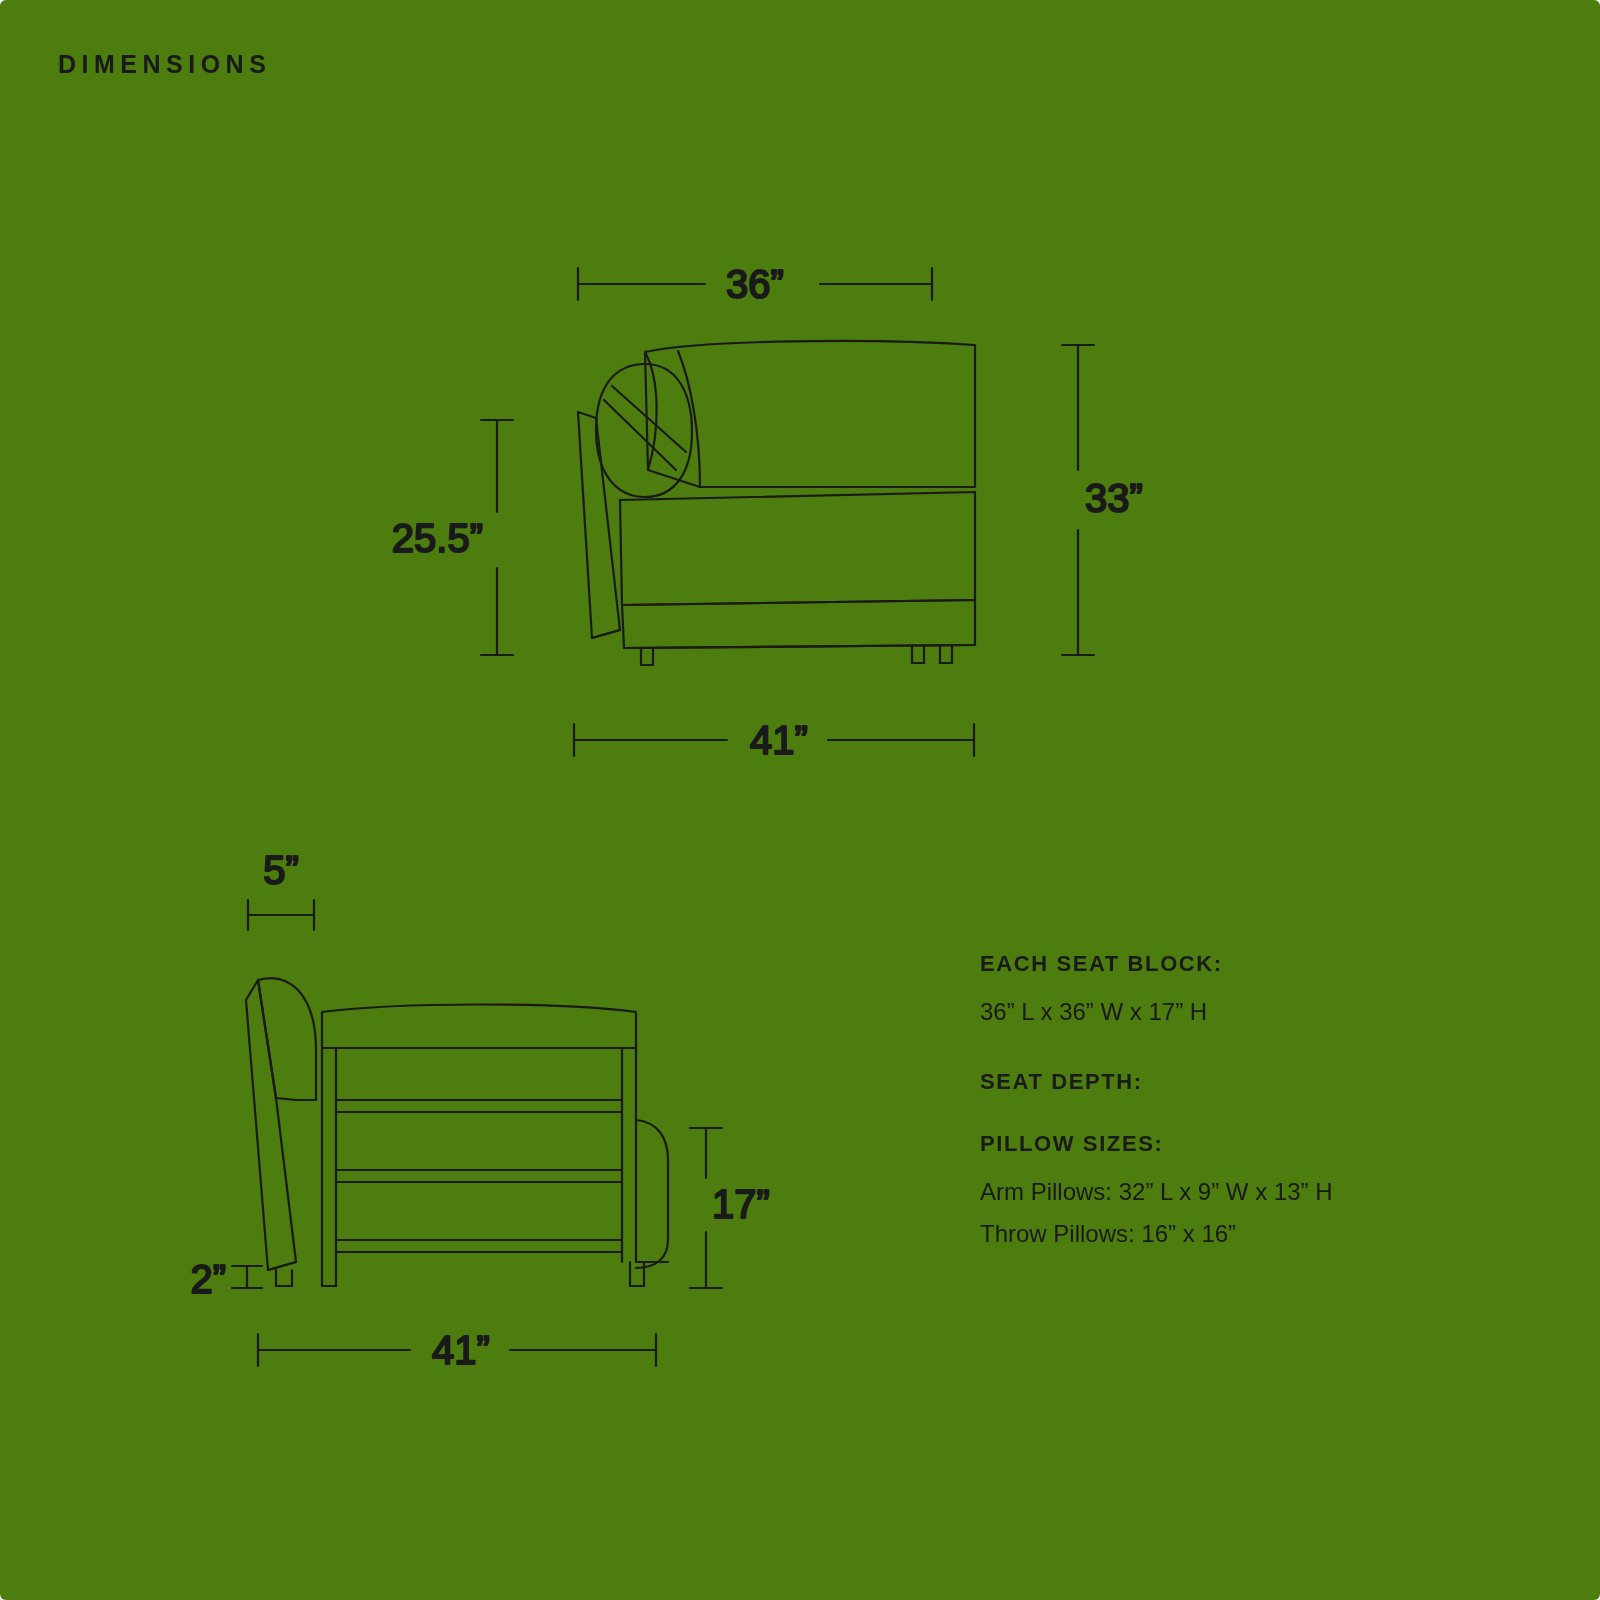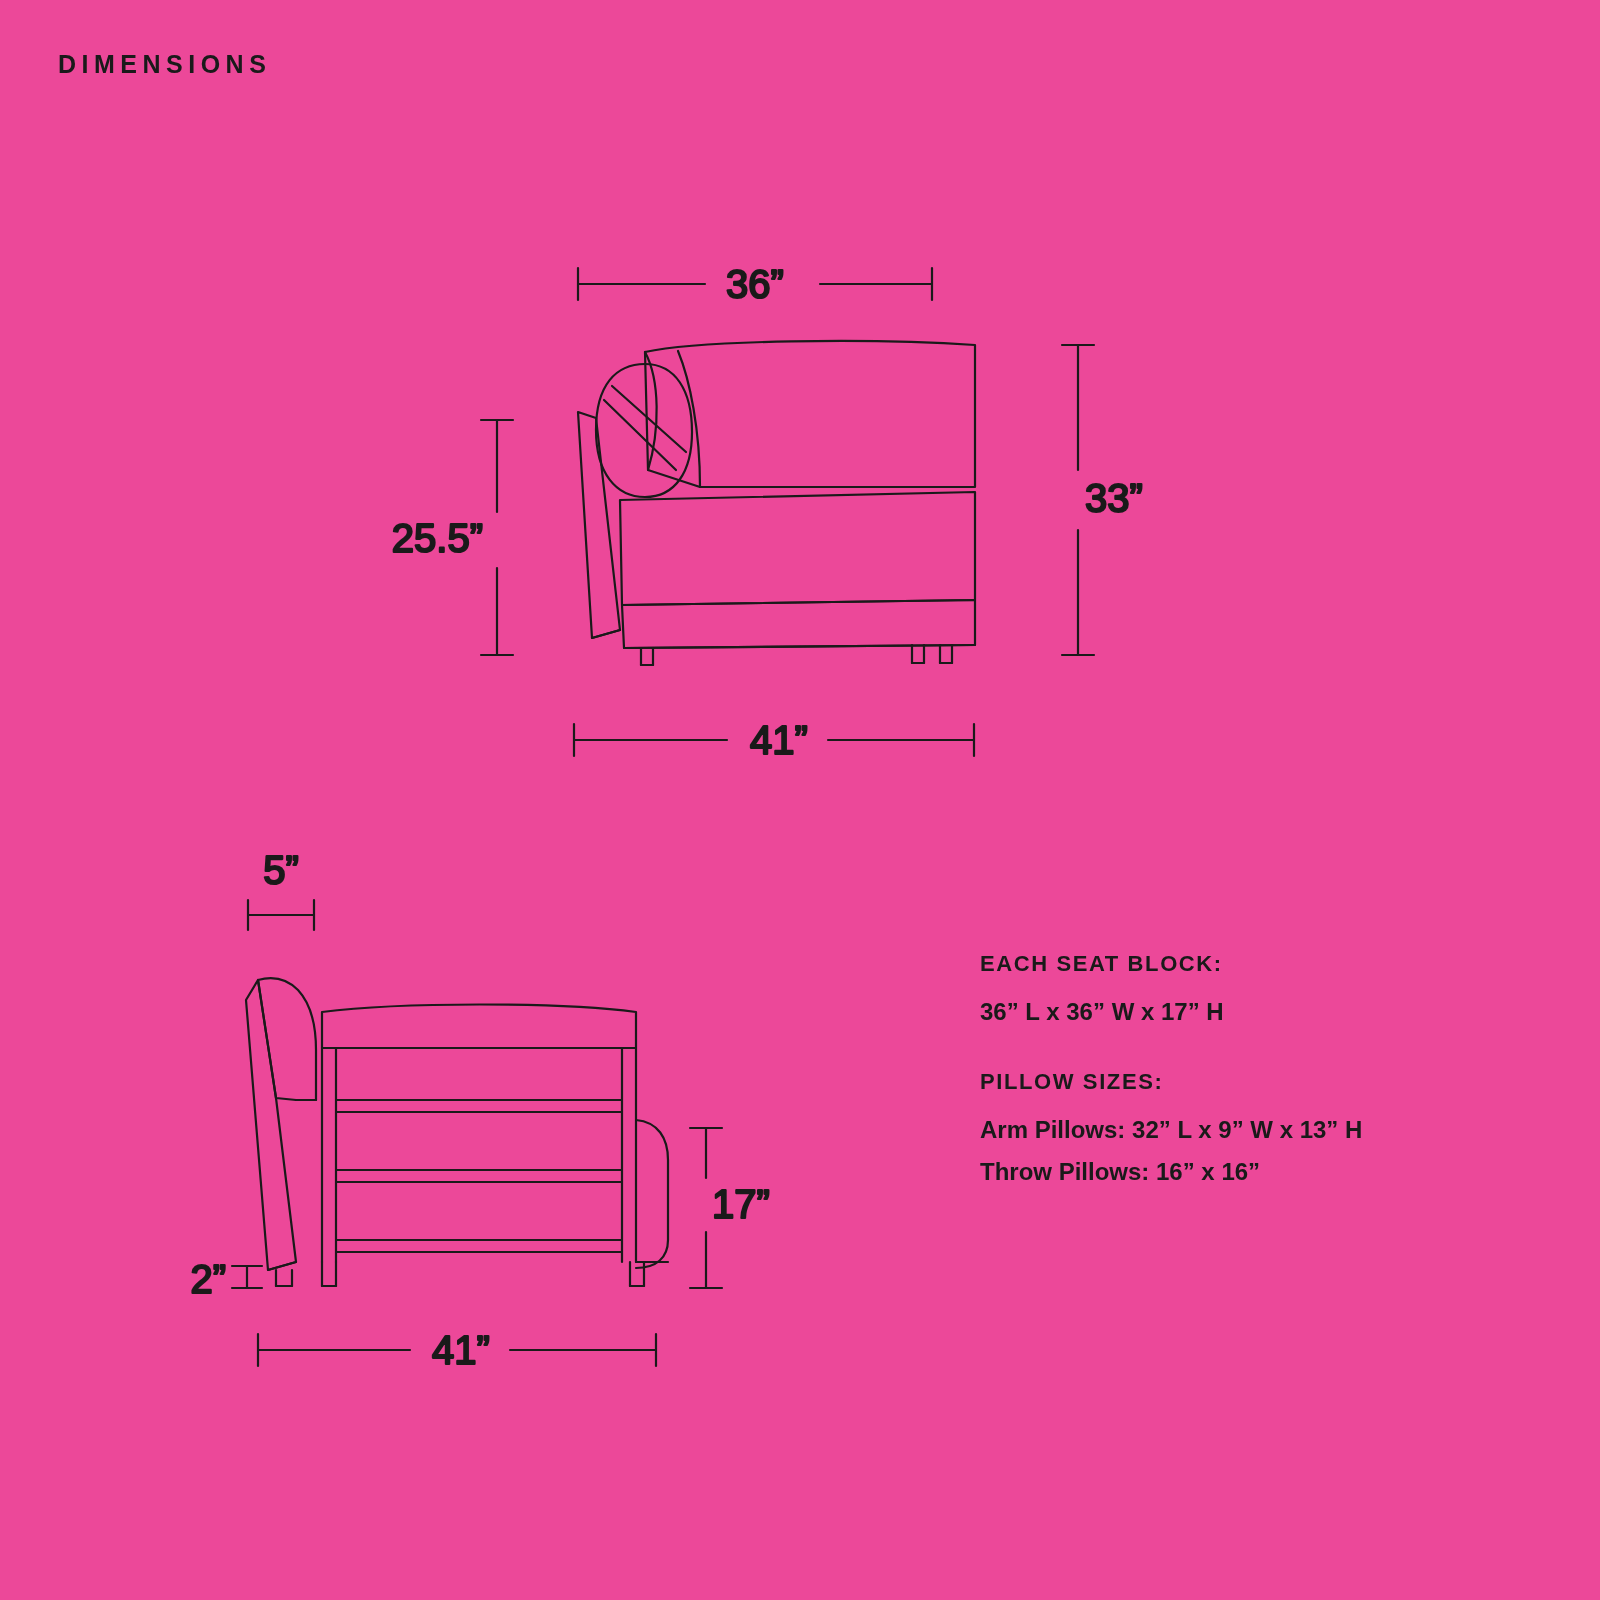--- a/index.html
+++ b/index.html
@@ -11,21 +11,22 @@
     width: 1600px;
     height: 1600px;
     position: relative;
     font-family: "Liberation Sans", sans-serif;
     color: #1a1a1a;
     overflow: hidden;
   }
   .page {
     position: absolute;
     inset: 0;
-    background: #ec4899;
+    background: #4d7c0f;
+    border-radius: 6px;
   }
   #page-title {
     position: absolute;
     left: 58px;
     top: 50px;
     font-size: 25px;
     font-weight: bold;
     letter-spacing: 5.5px;
     color: #1a1a1a;
   }
@@ -50,21 +51,21 @@
     font-size: 22px;
     font-weight: bold;
     letter-spacing: 1.6px;
     margin-bottom: 14px;
     color: #1a1a1a;
   }
   .spec-line {
     font-size: 24px;
     line-height: 1.75;
     color: #1a1a1a;
-    font-weight: 700;
+    font-weight: 400;
   }
   .dim-label {
     font-size: 40px;
     fill: #1a1a1a;
     font-family: "Liberation Sans", sans-serif;
   }
 </style>
 </head>
 <body>
 
@@ -208,20 +209,21 @@
   </svg>
 
   <div class="spec-list">
 
     <div class="spec-group">
       <div class="spec-heading">EACH SEAT BLOCK:</div>
       <div class="spec-line">36” L x 36” W x 17” H</div>
     </div>
 
     <div class="spec-group">
+      <div class="spec-heading">SEAT DEPTH:</div>
     </div>
 
     <div class="spec-group">
       <div class="spec-heading">PILLOW SIZES:</div>
       <div class="spec-line">Arm Pillows: 32” L x 9” W x 13” H</div>
       <div class="spec-line">Throw Pillows: 16” x 16”</div>
     </div>
 
   </div>
 

